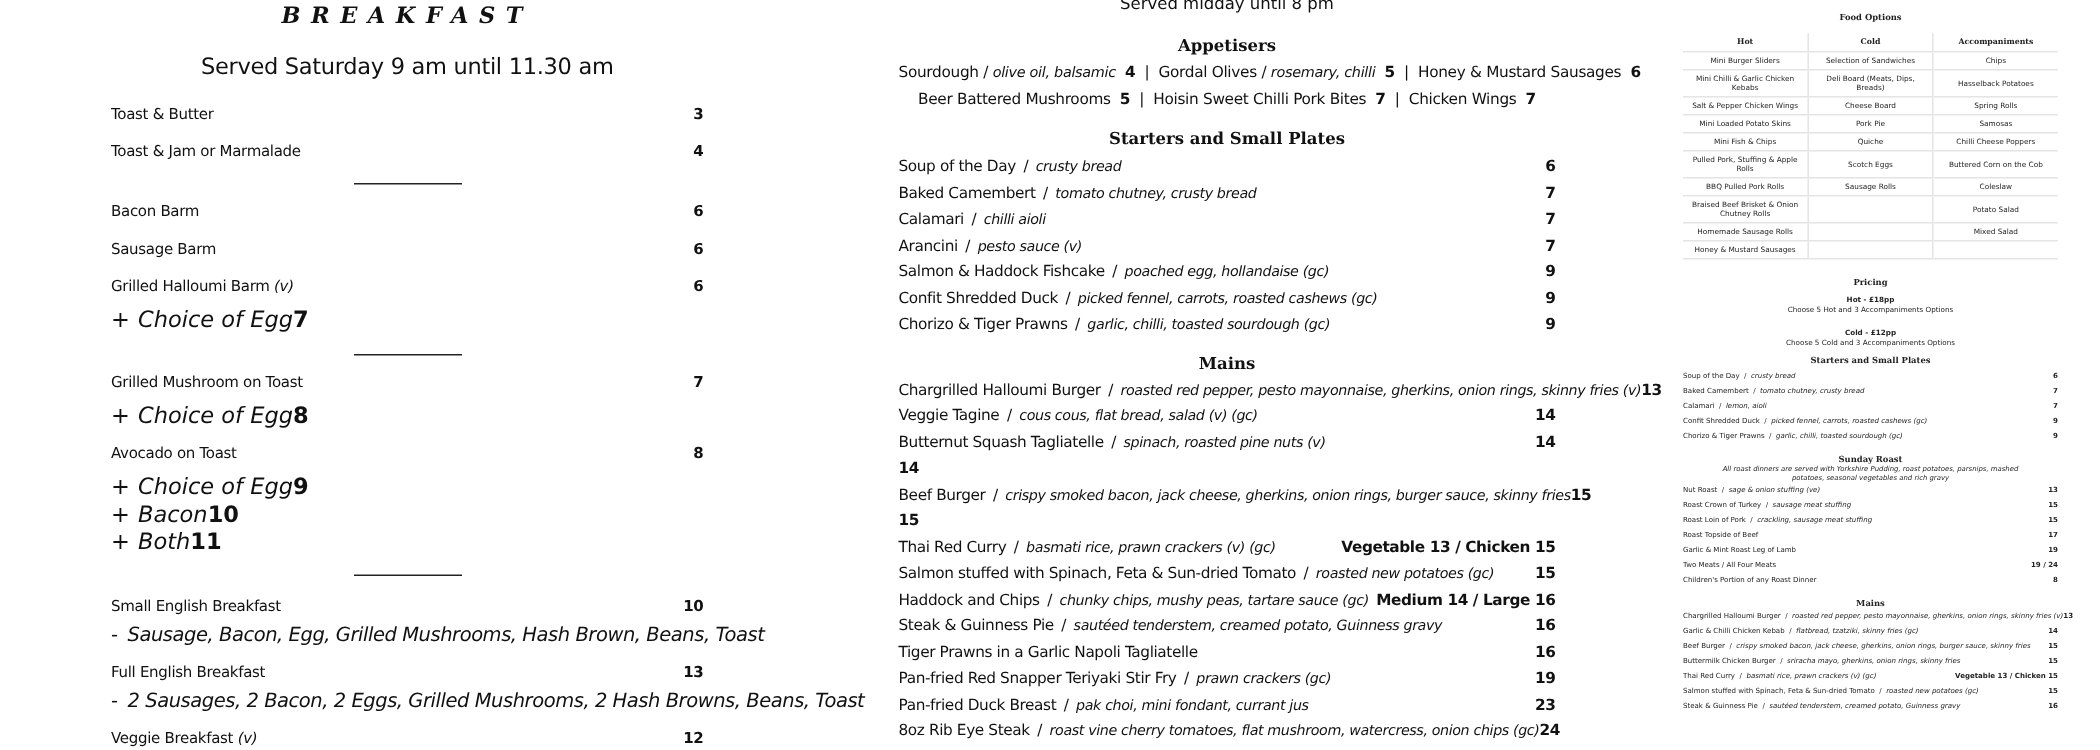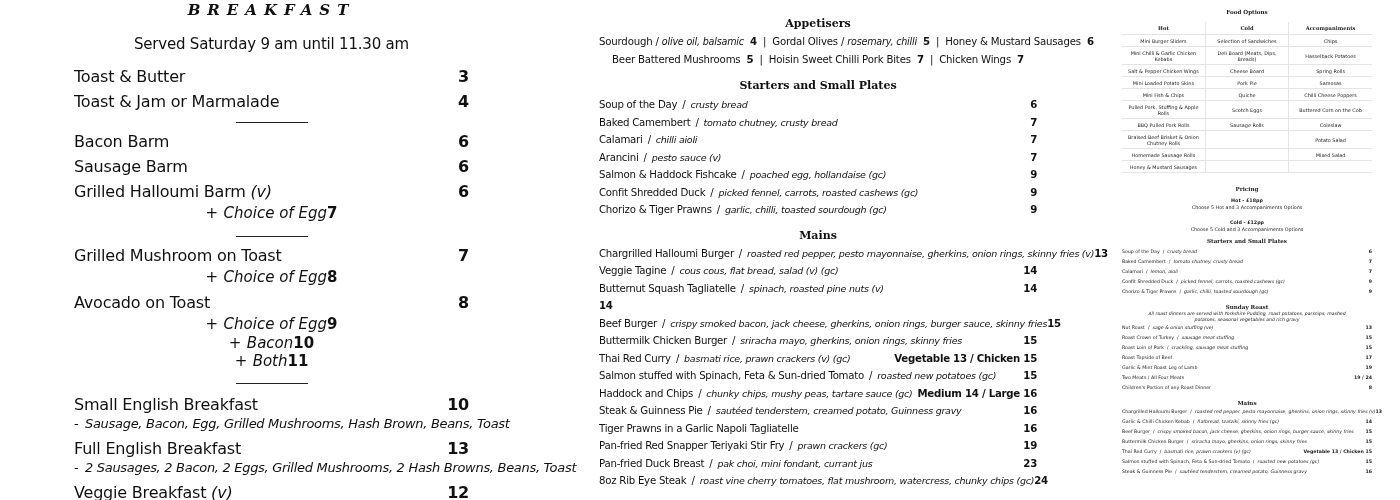--- a/index.html
+++ b/index.html
@@ -4,23 +4,23 @@
 <style>
   * { margin: 0; padding: 0; box-sizing: border-box; }
   html, body { width: 1400px; height: 500px; background: #ffffff; overflow: hidden; }
   body { position: relative; font-family: "DejaVu Sans", sans-serif; color: #111; }
 
   
   .bf { position: absolute; left: 74px; top: 0; width: 395px; }
   .bf-title { text-align: center; font-family: "DejaVu Serif", serif; font-style: italic; font-weight: bold;
               font-size: 15px; letter-spacing: 7px; line-height: 16px; margin-top: 2px; margin-left: 0; }
   .bf-sub { text-align: center; font-size: 15px; line-height: 20px; margin-top: 16px; letter-spacing: -0.2px; }
-  .bf-row { display: flex; justify-content: space-between; font-size: 16px; line-height: 25px; letter-spacing: -0.2px; }
+  .bf-row { display: flex; justify-content: space-between; font-size: 10px; line-height: 25px; letter-spacing: -0.2px; }
   .bf-row .price { font-weight: bold; }
-  .bf-opt { display: flex; justify-content: center; font-size: 15px; line-height: 18.5px; }
+  .bf-opt { display: flex; justify-content: flex-start; font-size: 15px; line-height: 18.5px; }
   .bf-opt .lbl { font-style: italic; }
   .bf-opt .plus { display: inline-block; width: 18px; font-style: normal; }
   .bf-opt .price { font-weight: bold; }
   .bf-desc { font-size: 13px; font-style: italic; line-height: 14px; white-space: nowrap; letter-spacing: -0.3px; }
   .bf-desc .dash { font-style: normal; display: inline-block; width: 11px; }
   .divider { width: 72px; height: 1px; background: #222; margin: 0 auto; }
   .v { font-style: italic; }
 
   
   .md { position: absolute; left: 599px; top: 0; width: 438px; }
@@ -135,20 +135,21 @@
   <div class="bf-desc"><span class="dash">-</span><span>2 Sausages, 2 Bacon, 2 Eggs, Grilled Mushrooms, 2 Hash Browns, Beans, Toast</span></div>
   <div style="height:5px"></div>
   <div class="bf-row">
     <span><span>Veggie Breakfast</span> <span class="v">(v)</span></span>
     <span class="price">12</span>
   </div>
   <div class="bf-desc"><span class="dash">-</span><span>Grilled Halloumi, Avocado, 2 Eggs, Grilled Mushrooms, Hash Brown, Toast</span></div>
 </section>
 
 <section class="md">
+  <div class="md-served">Served midday until 8 pm</div>
 
   <div style="height:17px"></div>
   <div class="md-h">Appetisers</div>
   <div style="height:2px"></div>
   <div class="md-app">
     <span>Sourdough</span> <span>/</span> <i>olive oil, balsamic</i>&nbsp;&nbsp;<b>4</b>&nbsp;&nbsp;<span>|</span>&nbsp;&nbsp;<span>Gordal Olives</span> <span>/</span> <i>rosemary, chilli</i>&nbsp;&nbsp;<b>5</b>&nbsp;&nbsp;<span>|</span>&nbsp;&nbsp;<span>Honey &amp; Mustard Sausages</span>&nbsp;&nbsp;<b>6</b>
   </div>
   <div class="md-app">
     <span>Beer Battered Mushrooms</span>&nbsp;&nbsp;<b>5</b>&nbsp;&nbsp;<span>|</span>&nbsp;&nbsp;<span>Hoisin Sweet Chilli Pork Bites</span>&nbsp;&nbsp;<b>7</b>&nbsp;&nbsp;<span>|</span>&nbsp;&nbsp;<span>Chicken Wings</span>&nbsp;&nbsp;<b>7</b>
   </div>
@@ -204,21 +205,20 @@
         <span class="price">14</span>
       </div>
       <div class="md-row">
         <span class="price">14</span>
       </div>
       <div class="md-row">
         <span><span>Beef Burger</span><span class="sep">/</span><span class="d">crispy smoked bacon, jack cheese, gherkins, onion rings, burger sauce, skinny fries</span></span>
         <span class="price">15</span>
       </div>
       <div class="md-row">
-        <span><span>Buttermilk Chicken Burger</span><span class="sep">/</span><span class="d">sriracha mayo, gherkins, onion rings, skinny fries</span></span>
         <span class="price">15</span>
       </div>
       <div class="md-row">
         <span><span>Thai Red Curry</span><span class="sep">/</span><span class="d">basmati rice, prawn crackers (v) (gc)</span></span>
         <span class="price">Vegetable 13  /  Chicken 15</span>
       </div>
       <div class="md-row">
         <span><span>Salmon stuffed with Spinach, Feta &amp; Sun-dried Tomato</span><span class="sep">/</span><span class="d">roasted new potatoes (gc)</span></span>
         <span class="price">15</span>
       </div>
@@ -236,21 +236,21 @@
       </div>
       <div class="md-row">
         <span><span>Pan-fried Red Snapper Teriyaki Stir Fry</span><span class="sep">/</span><span class="d">prawn crackers (gc)</span></span>
         <span class="price">19</span>
       </div>
       <div class="md-row">
         <span><span>Pan-fried Duck Breast</span><span class="sep">/</span><span class="d">pak choi, mini fondant, currant jus</span></span>
         <span class="price">23</span>
       </div>
       <div class="md-row">
-        <span><span>8oz Rib Eye Steak</span><span class="sep">/</span><span class="d">roast vine cherry tomatoes, flat mushroom, watercress, chunky chips (gc)</span></span>
+        <span><span>8oz Rib Eye Steak</span><span class="sep">/</span><span class="d">roast vine cherry tomatoes, flat mushroom, watercress, onion chips (gc)</span></span>
         <span class="price">24</span>
       </div>
     </div>
 </section>
 
 <section class="rt">
   <div style="height:8px"></div>
   <div class="rt-h">Food Options</div>
   <div style="height:6px"></div>
   <table>

